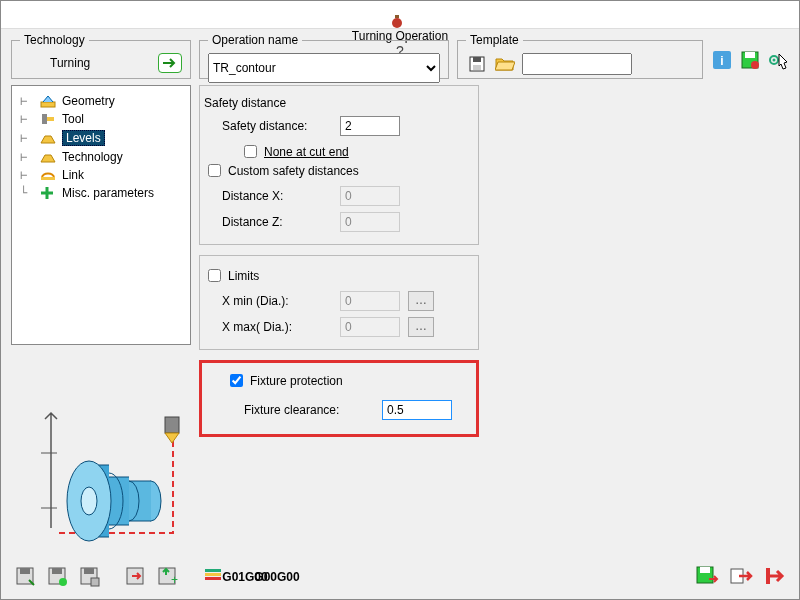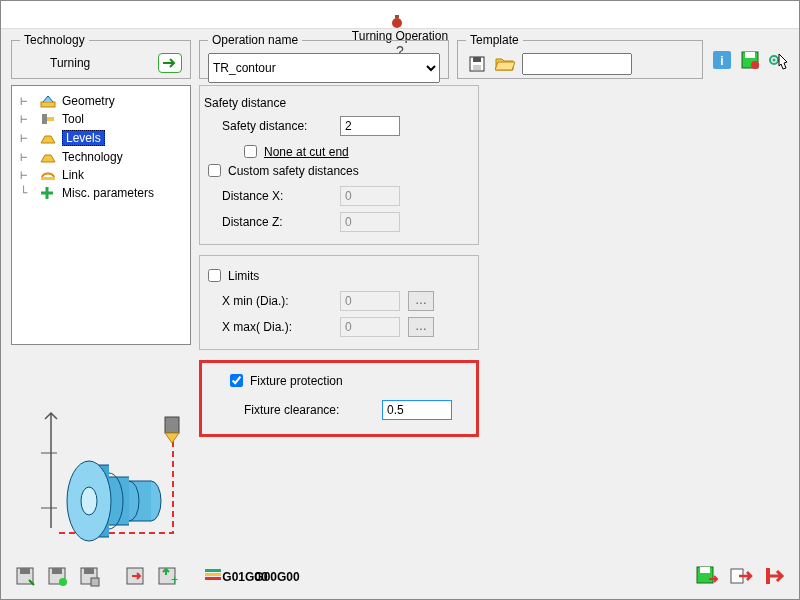--- a/index.html
+++ b/index.html
@@ -19,21 +19,21 @@
   .opname-fs { width: 250px; height: 46px; }
   .opname-fs select { width: 100%; height: 30px; margin-top:2px; }
   .template-fs { flex: 1; height: 46px; }
   .template-fs .row { display: flex; align-items: center; gap: 6px; padding-top:2px; }
   .template-fs input { width: 110px; height: 22px; }
   .iconbtn { width: 22px; height: 22px; display: inline-flex; align-items: center; justify-content: center; cursor: pointer; }
   .right-icons { display: flex; gap: 6px; align-items: center; padding-top: 16px; }
   .midrow { display: flex; gap: 8px; margin-top: 6px; flex: 1; min-height: 0; }
   .tree { width: 180px; height: 260px; border: 1px solid #888; background: #fff; padding: 6px 4px; }
   .tree-item { display: flex; align-items: center; gap: 6px; padding: 2px 4px; cursor: pointer; white-space: nowrap; }
-  .tree-item.selected .lbl { background: #1d4ed8; color: #fff; padding: 0 3px; border: 1px dotted #003; }
+  .tree-item.selected .lbl { background: #0c4a6e; color: #fff; padding: 0 3px; border: 1px dotted #003; }
   .tree-branch { color: #888; font-family: monospace; width: 14px; display:inline-block; }
   .tree-icon { width: 16px; height: 14px; display: inline-block; }
   .rightcol { flex: 1; display: flex; flex-direction: column; gap: 10px; }
   .group { border: 1px solid #bbb; padding: 10px 12px 12px 4px; width: 280px; }
   .group .hdr { margin-bottom: 6px; }
   .field-row { display: flex; align-items: center; gap: 8px; margin: 6px 0 0 18px; }
   .field-row label { width: 110px; text-align: left; }
   .field-row input[type=text] { width: 60px; height: 20px; padding: 1px 4px; border:1px solid #888; }
   .field-row input[disabled] { background: #f0f0f0; color: #888; border:1px solid #ccc;}
   .chk-row { display: flex; align-items: center; gap: 4px; }

